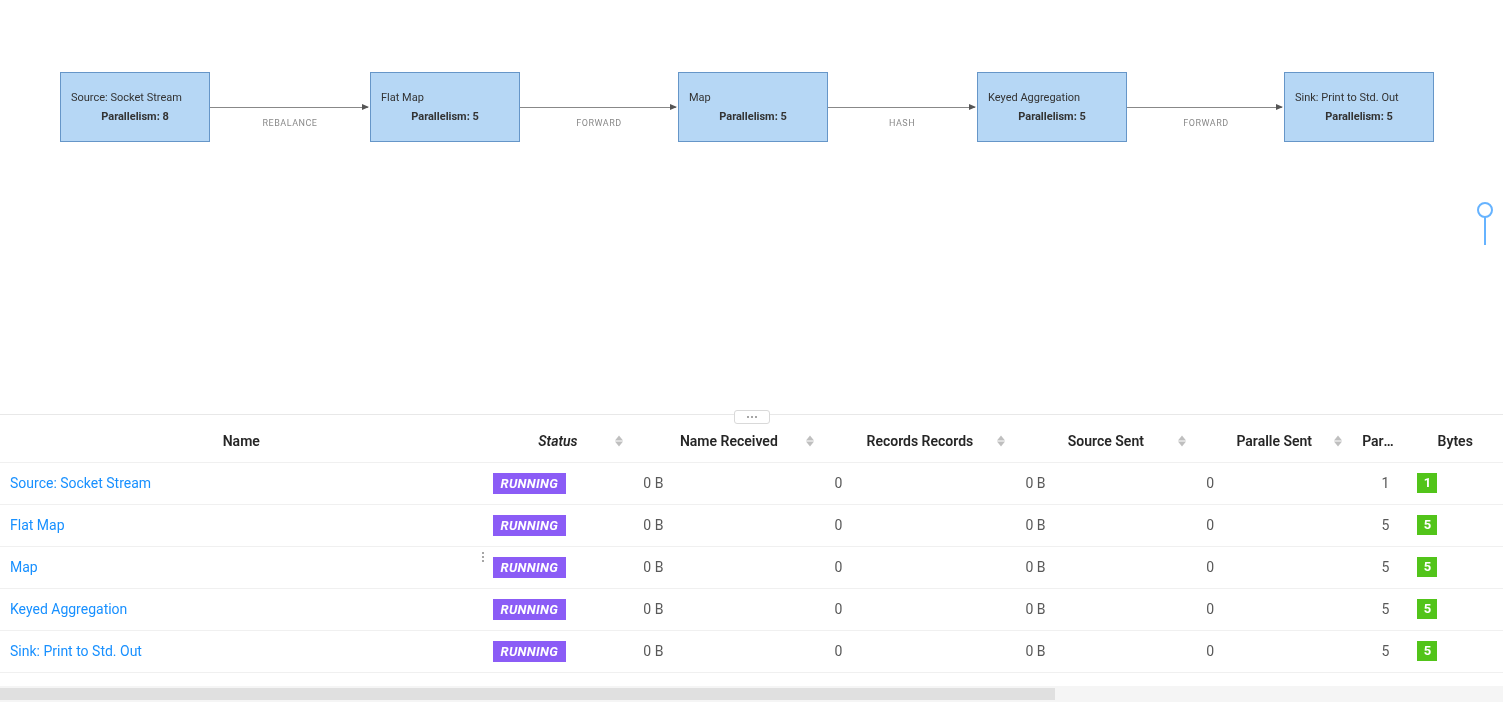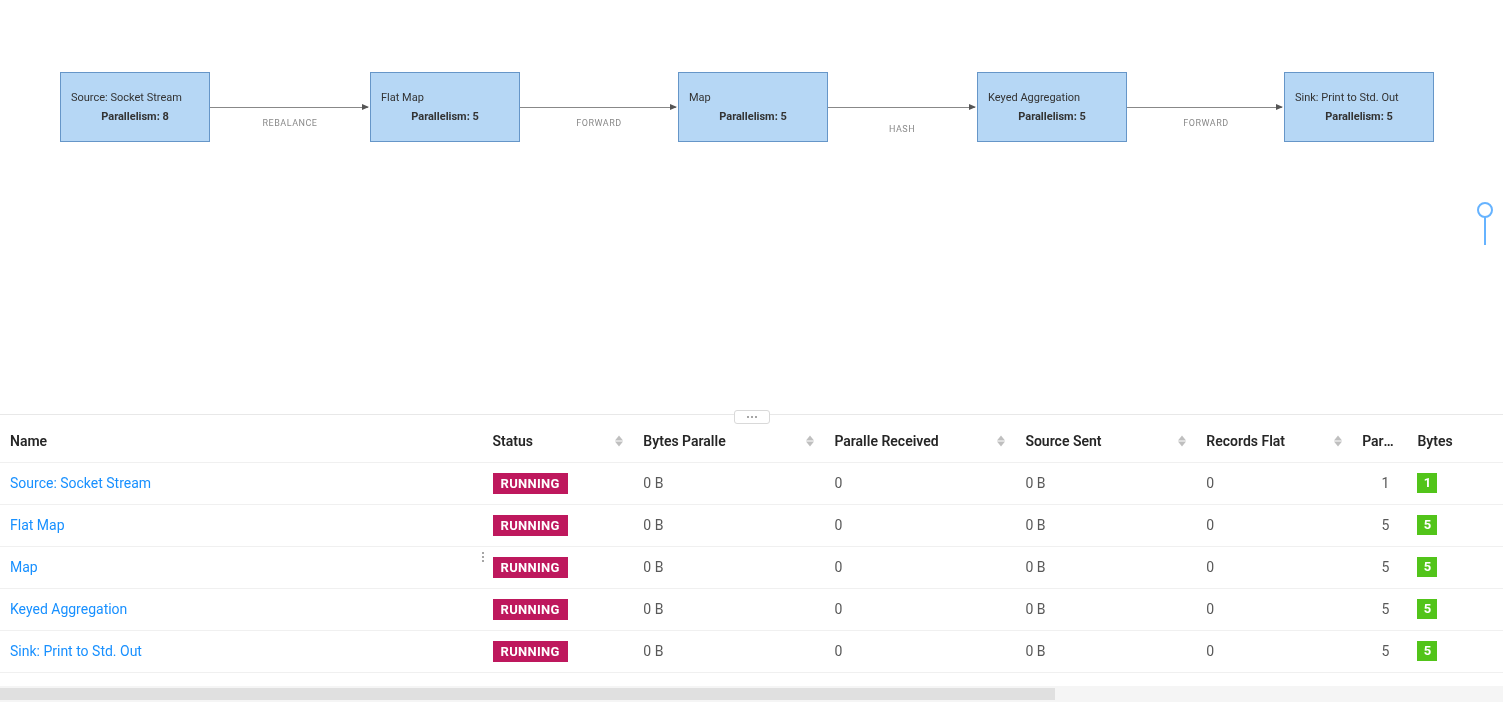--- a/index.html
+++ b/index.html
@@ -129,25 +129,26 @@
     vertical-align: middle;
     white-space: nowrap;
     overflow: hidden;
     text-overflow: ellipsis;
   }
   th {
     font-weight: 600;
     font-size: 14px;
     color: #262626;
     position: relative;
+    text-align: center;
   }
   td { font-size: 14px; color: #595959; }
 
   .col-name   { width: 480px; }
-  .col-status { width: 150px; }
+  .col-status { width: 150px; font-style: italic; }
   .col-br     { width: 190px; }
   .col-rr     { width: 190px; }
   .col-bs     { width: 180px; }
   .col-rs     { width: 155px; }
   .col-par    { width: 55px; text-align: center; }
   .col-tasks  { width: 95px; }
 
   td.col-par { text-align: right; padding-right: 18px; }
 
   .sort-icons {
@@ -165,21 +166,21 @@
     border-left: 4px solid transparent;
     border-right: 4px solid transparent;
   }
   .sort-icons .up { border-bottom: 5px solid #bfbfbf; }
   .sort-icons .down { border-top: 5px solid #bfbfbf; }
 
   .name-link { color: #1890ff; cursor: pointer; }
 
   .badge-status {
     display: inline-block;
-    background: #be185d;
+    background: #8b5cf6;
     color: #fff;
     font-weight: 700;
     font-size: 13px;
     padding: 3px 8px;
     letter-spacing: 0.3px;
   }
   .badge-tasks {
     display: inline-block;
     background: #52c41a;
     color: #fff;
@@ -235,21 +236,21 @@
     <div class="parallelism">Parallelism: 5</div>
   </div>
 
   <div class="edge" style="left:210px;top:107px;width:158px"></div>
   <div class="edge-label" style="left:242px;top:118px;width:96px">REBALANCE</div>
 
   <div class="edge" style="left:520px;top:107px;width:156px"></div>
   <div class="edge-label" style="left:556px;top:118px;width:86px">FORWARD</div>
 
   <div class="edge" style="left:828px;top:107px;width:147px"></div>
-  <div class="edge-label" style="left:872px;top:124px;width:60px">HASH</div>
+  <div class="edge-label" style="left:872px;top:118px;width:60px">HASH</div>
 
   <div class="edge" style="left:1127px;top:107px;width:155px"></div>
   <div class="edge-label" style="left:1163px;top:118px;width:86px">FORWARD</div>
 
   <div class="zoom-handle">
     <svg width="20" height="50" viewBox="0 0 20 50">
       <circle cx="10" cy="10" r="7" fill="#fff" stroke="#66b3ff" stroke-width="2"></circle>
       <line x1="10" y1="17" x2="10" y2="45" stroke="#66b3ff" stroke-width="2"></line>
     </svg>
   </div>
@@ -275,42 +276,42 @@
           <span>Name</span>
         </th>
         <th class="col-status">
           <span>Status</span>
           <span class="sort-icons">
               <span class="up"></span>
               <span class="down"></span>
             </span>
         </th>
         <th class="col-br">
-          <span>Bytes Paralle</span>
+          <span>Name Received</span>
           <span class="sort-icons">
               <span class="up"></span>
               <span class="down"></span>
             </span>
         </th>
         <th class="col-rr">
-          <span>Paralle Received</span>
+          <span>Records Records</span>
           <span class="sort-icons">
               <span class="up"></span>
               <span class="down"></span>
             </span>
         </th>
         <th class="col-bs">
           <span>Source Sent</span>
           <span class="sort-icons">
               <span class="up"></span>
               <span class="down"></span>
             </span>
         </th>
         <th class="col-rs">
-          <span>Records Flat</span>
+          <span>Paralle Sent</span>
           <span class="sort-icons">
               <span class="up"></span>
               <span class="down"></span>
             </span>
         </th>
         <th class="col-par">
           <span>Paralle</span>
         </th>
         <th class="col-tasks">
           <span>Bytes</span>

